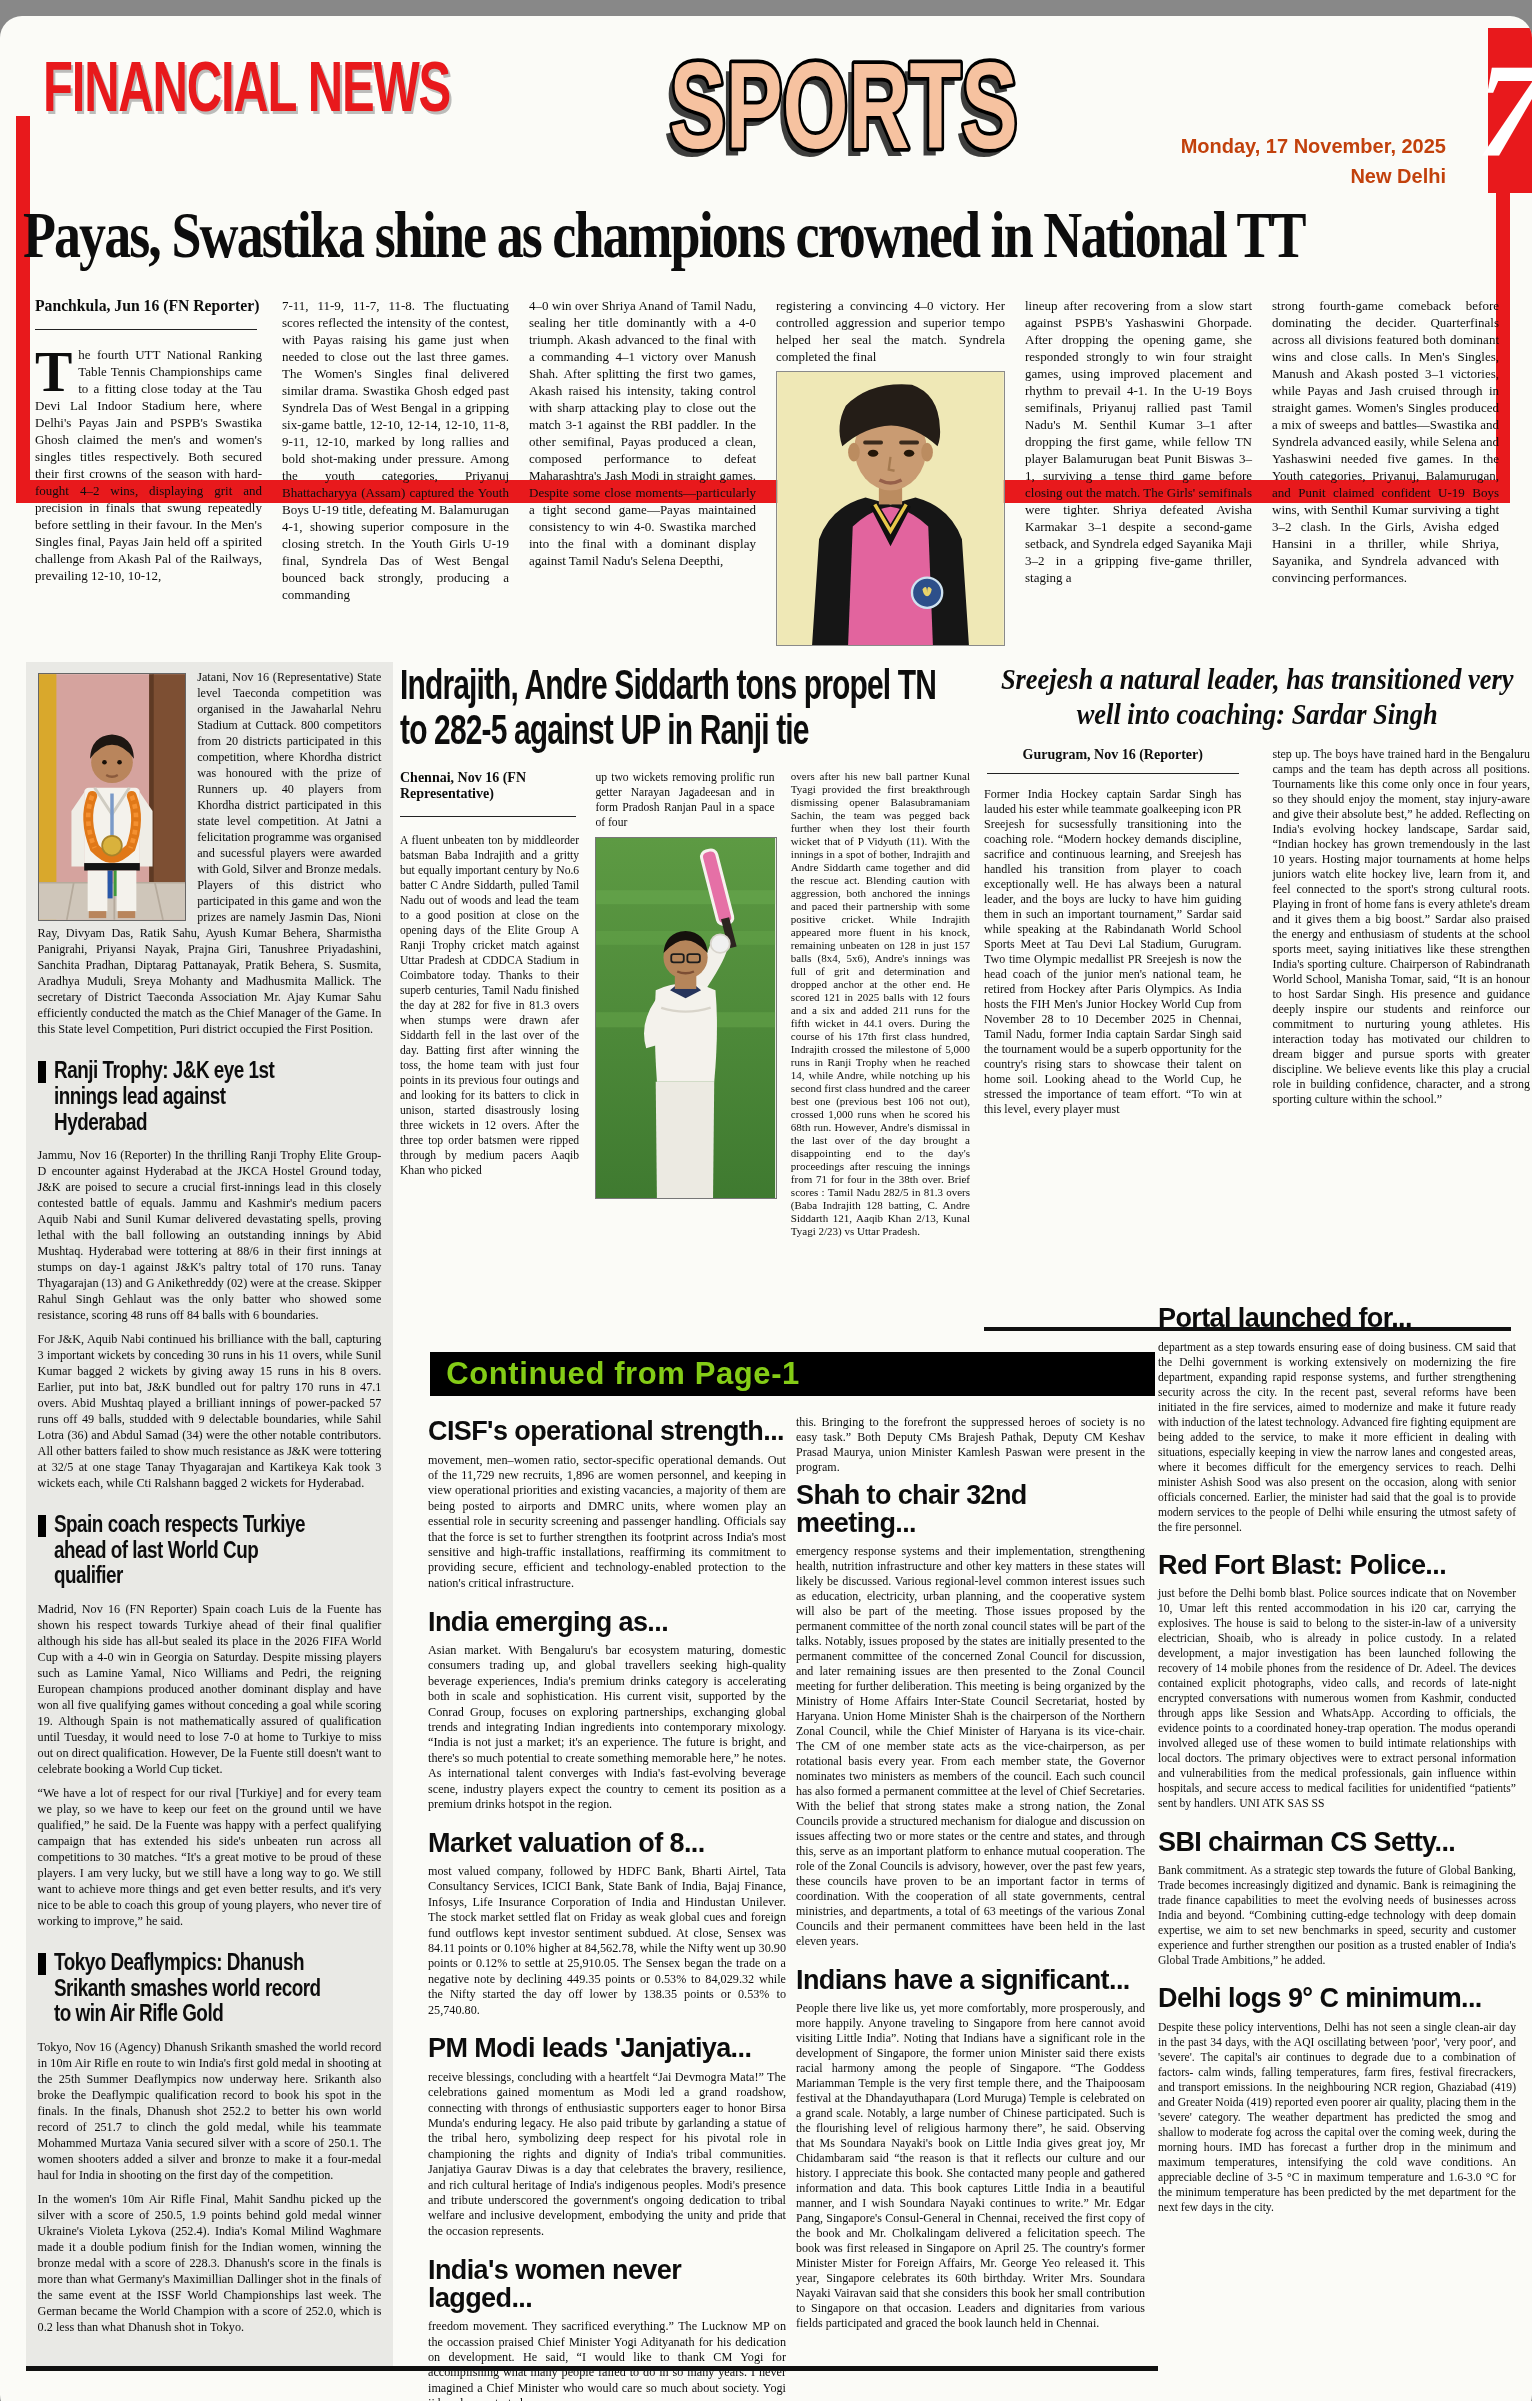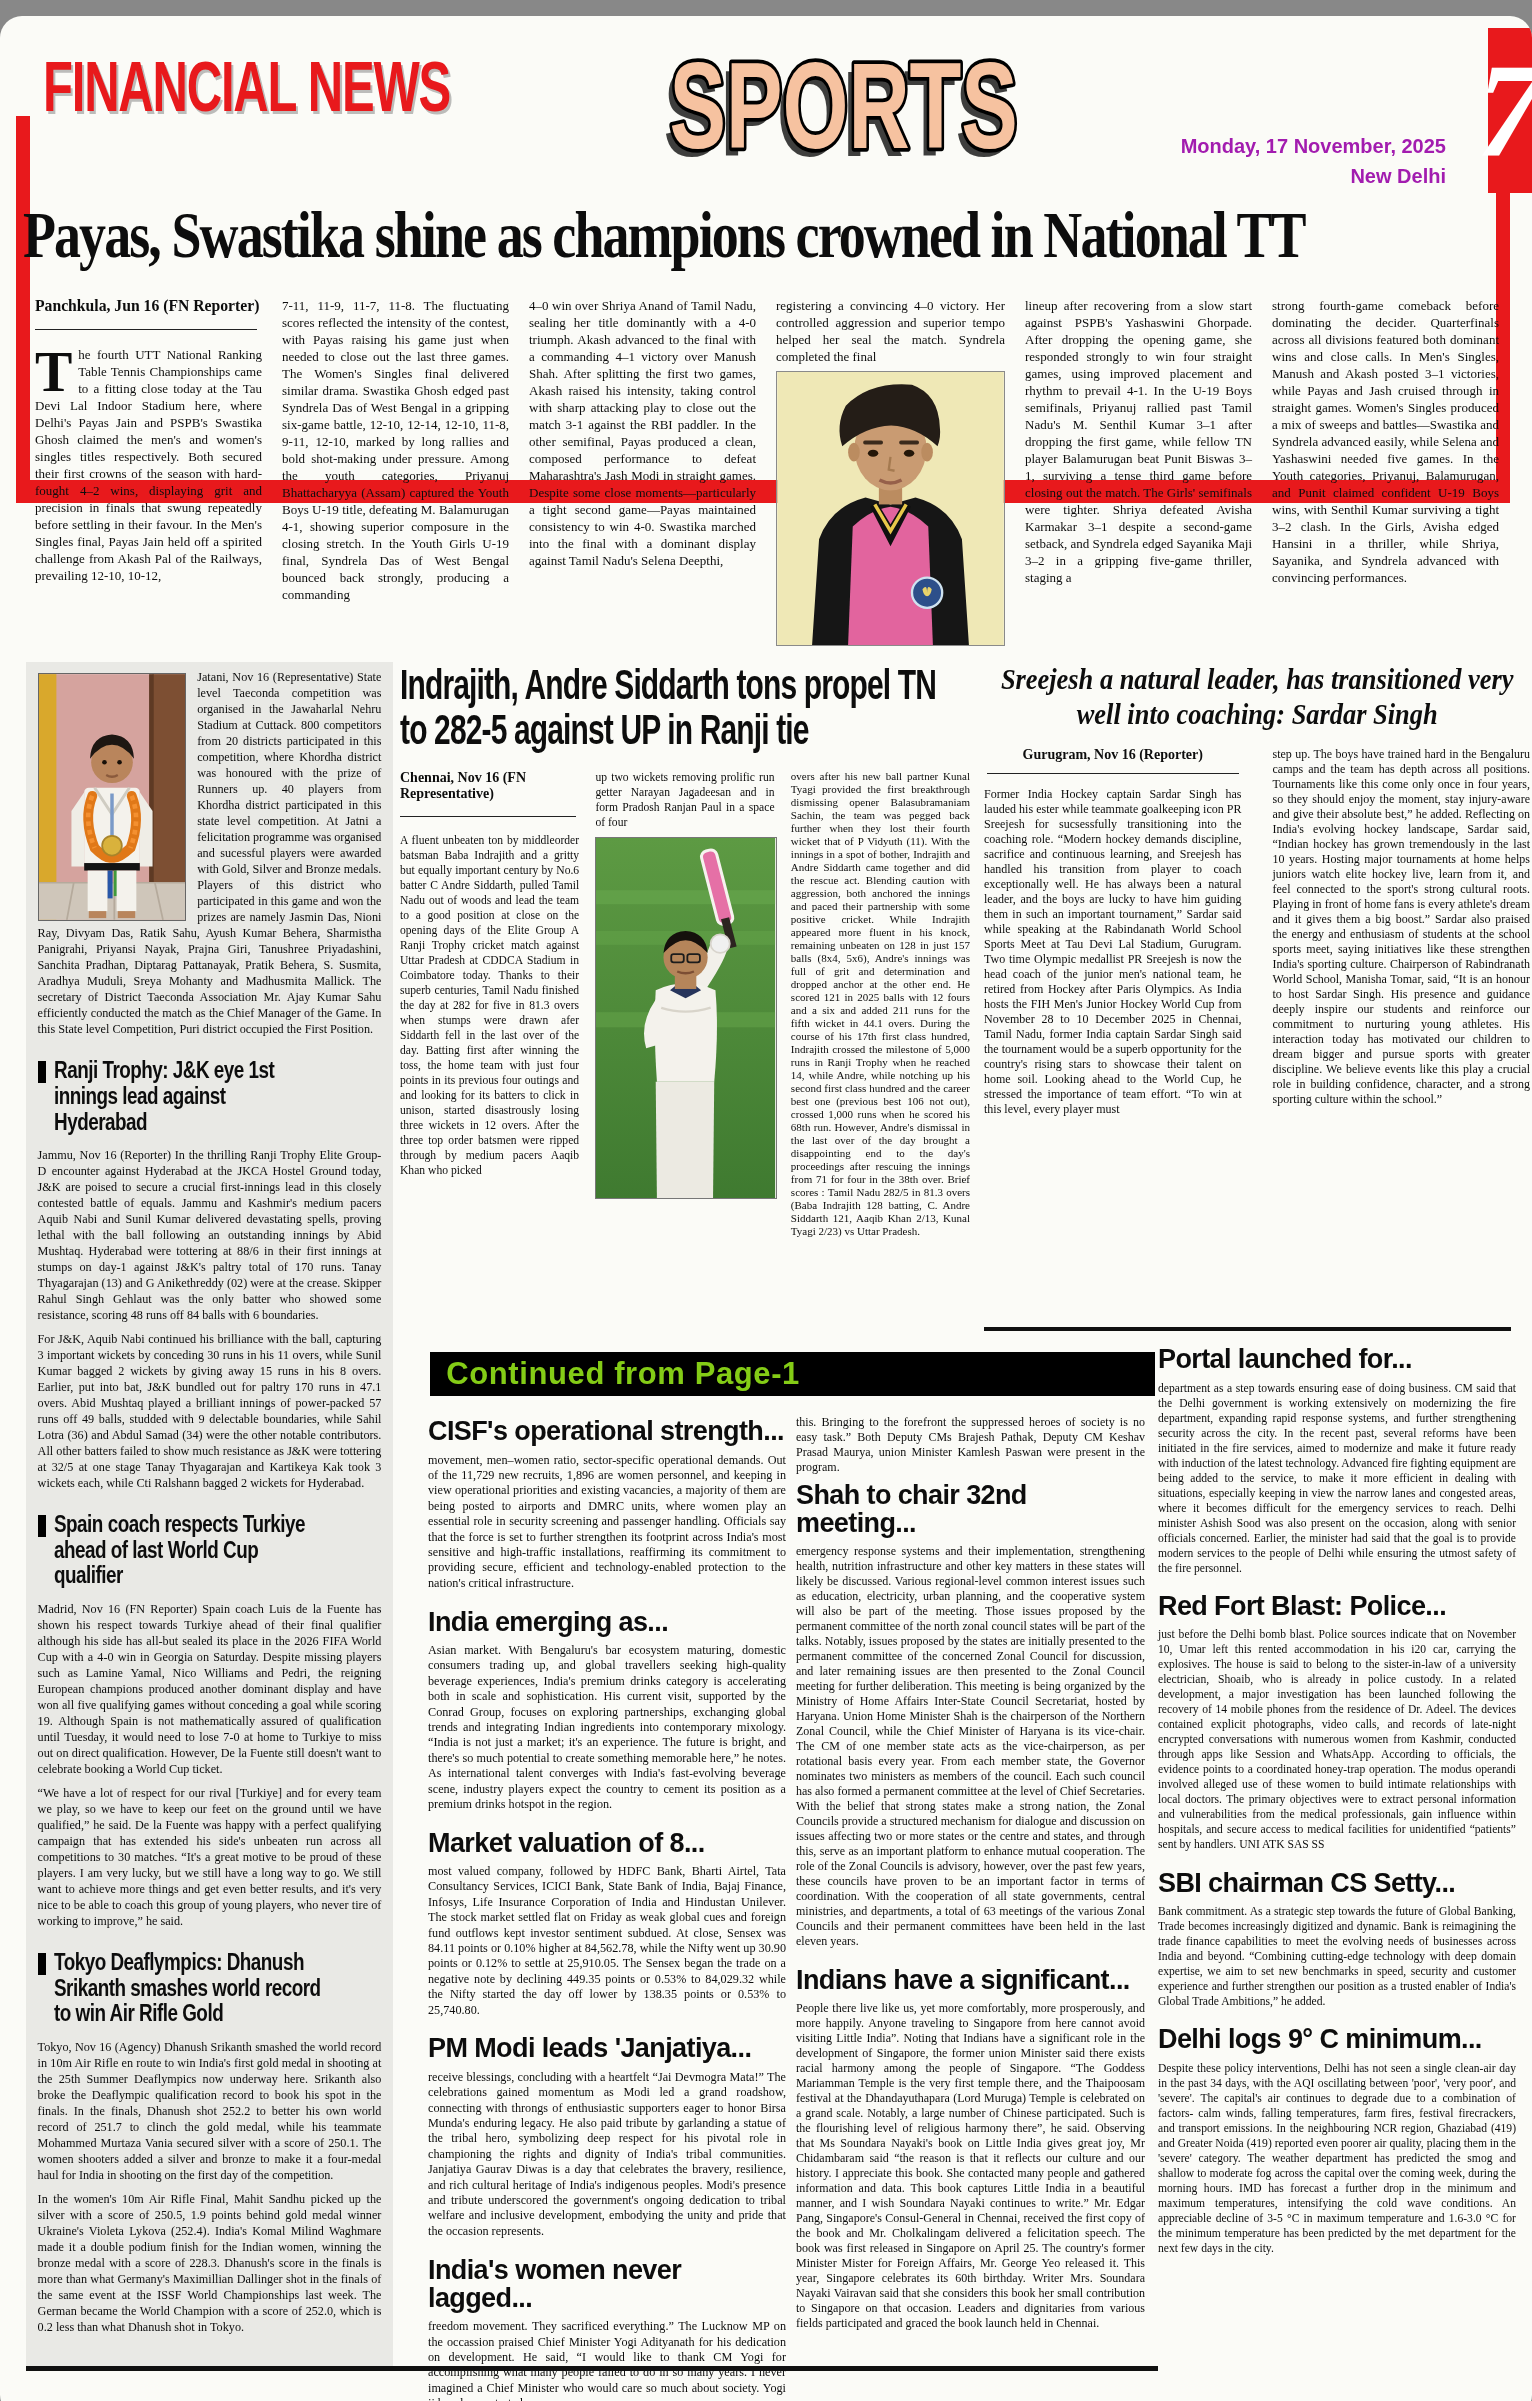--- a/index.html
+++ b/index.html
@@ -8,21 +8,21 @@
   
   .m-left-bar{position:absolute;left:16.3px;top:100px;width:14px;height:387px;background:#e8191c;}
   .m-right-bar{position:absolute;left:1496px;top:100px;width:14px;height:387px;background:#e8191c;}
   .m-bottom-bar{position:absolute;left:16.3px;top:464px;width:1494px;height:23px;background:#e8191c;}
   .brand{position:absolute;left:43px;top:31px;font:900 70px "Liberation Sans",sans-serif;
          color:#e8191c;letter-spacing:-1.7px;transform:scaleX(.70);transform-origin:left top;
          text-shadow:2.9px 2.9px 0 rgba(125,125,125,.5);white-space:nowrap;}
   .sports{position:absolute;left:610px;top:17.4px;}
   .sports text{font-family:"Liberation Sans",sans-serif;font-weight:900;font-size:212px;}
   .m-date{position:absolute;right:86px;top:115px;text-align:right;
-          font:700 20px "Liberation Sans",sans-serif;line-height:1.5;color:#a21caf;}
+          font:700 20px "Liberation Sans",sans-serif;line-height:1.5;color:#c2410c;}
   .pagebox{position:absolute;left:1488px;top:11.6px;width:44px;height:165px;background:#e8191c;
            display:flex;align-items:center;justify-content:center;}
   .pagebox span{font:700 italic 134px "Liberation Serif",serif;color:#fff;line-height:.9;}
   
   .lead-hl{position:absolute;left:23px;top:182px;margin:0;font:700 65px "Liberation Serif",serif;
            letter-spacing:-2.3px;white-space:nowrap;transform:scaleX(.83);transform-origin:left top;}
   .lead-cols{position:absolute;left:35px;top:281px;width:1464px;height:366px;display:grid;
              grid-template-columns:repeat(6,1fr);column-gap:20px;overflow:hidden;
              font-size:13px;line-height:17px;}
   .just{text-align:justify;margin:0;}
@@ -62,21 +62,21 @@
   .sardar-rule{position:absolute;left:984px;top:1311px;width:527px;height:4.1px;background:#111;}
   .banner{position:absolute;left:430px;top:1336px;width:725px;height:44px;background:#000;color:#84cc16;
           display:flex;align-items:center;padding-left:16.3px;box-sizing:border-box;
           font:700 31px "Liberation Sans",sans-serif;letter-spacing:0.6px;}
   .contcol{position:absolute;top:1399px;}
   .contcol p{text-align:justify;margin:0 0 5.8px;}
   .contcol h3{margin:16.3px 0 7px;font:700 27px/1.05 "Liberation Sans",sans-serif;letter-spacing:-0.6px;}
   .contcol article:first-of-type h3{margin-top:2.3px;}
   .c1{left:428px;width:358px;font-size:12.2px;line-height:15.4px;}
   .c2{left:796px;width:349px;font-size:12px;line-height:15px;}
-  .c3{left:1158px;top:1327px;width:358px;font-size:11.6px;line-height:15px;}
+  .c3{left:1158px;top:1286px;width:358px;font-size:11.6px;line-height:15px;}
   .bottom-rule{position:absolute;left:26px;top:2350px;width:1132px;height:5.2px;background:#111;}
 </style>
 </head>
 <body>
 
 <div class="page">
 
   <div class="m-left-bar"></div>
   <div class="m-right-bar"></div>
   <div class="m-bottom-bar"></div>

